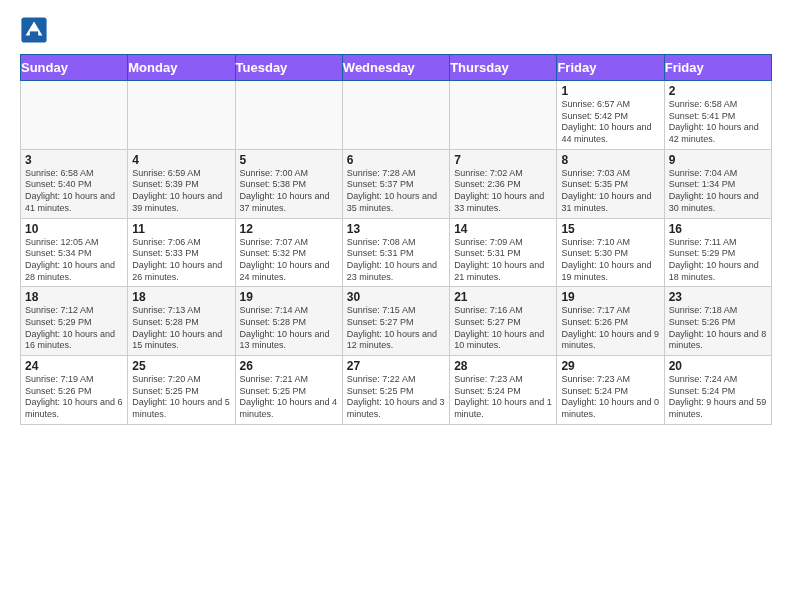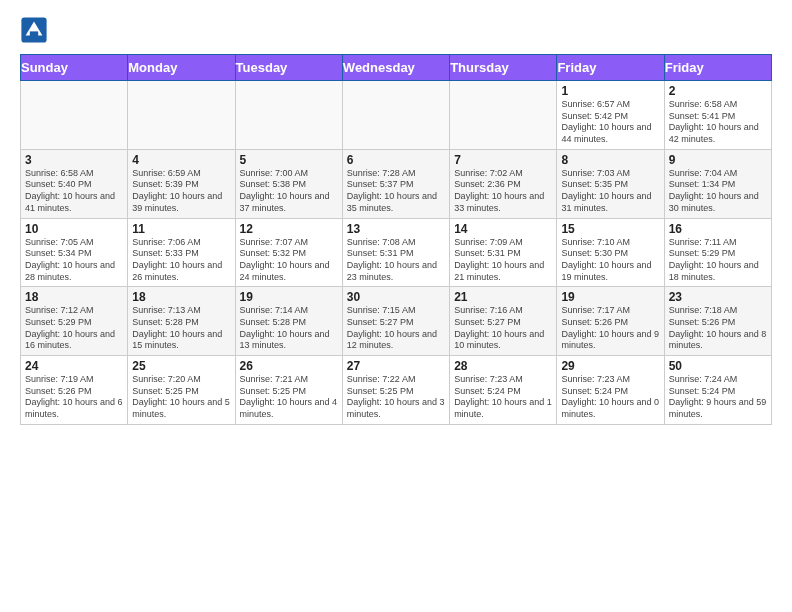--- a/index.html
+++ b/index.html
@@ -198,21 +198,21 @@
             <span class="day-num">9</span>
             <div class="day-info">Sunrise: 7:04 AM
 Sunset: 1:34 PM
 Daylight: 10 hours
 and 30 minutes.</div>
           </td>
         </tr>
         <tr>
           <td>
             <span class="day-num">10</span>
-            <div class="day-info">Sunrise: 7:05 AM
+            <div class="day-info">Sunrise: 12:05 AM
 Sunset: 5:34 PM
 Daylight: 10 hours
 and 28 minutes.</div>
           </td>
           <td>
             <span class="day-num">11</span>
             <div class="day-info">Sunrise: 7:06 AM
 Sunset: 5:33 PM
 Daylight: 10 hours
 and 26 minutes.</div>
@@ -341,21 +341,21 @@
 and 1 minute.</div>
           </td>
           <td>
             <span class="day-num">29</span>
             <div class="day-info">Sunrise: 7:23 AM
 Sunset: 5:24 PM
 Daylight: 10 hours
 and 0 minutes.</div>
           </td>
           <td>
-            <span class="day-num">50</span>
+            <span class="day-num">20</span>
             <div class="day-info">Sunrise: 7:24 AM
 Sunset: 5:24 PM
 Daylight: 9 hours
 and 59 minutes.</div>
           </td>
         </tr>
       </tbody>
   </table>
 </div>
 

